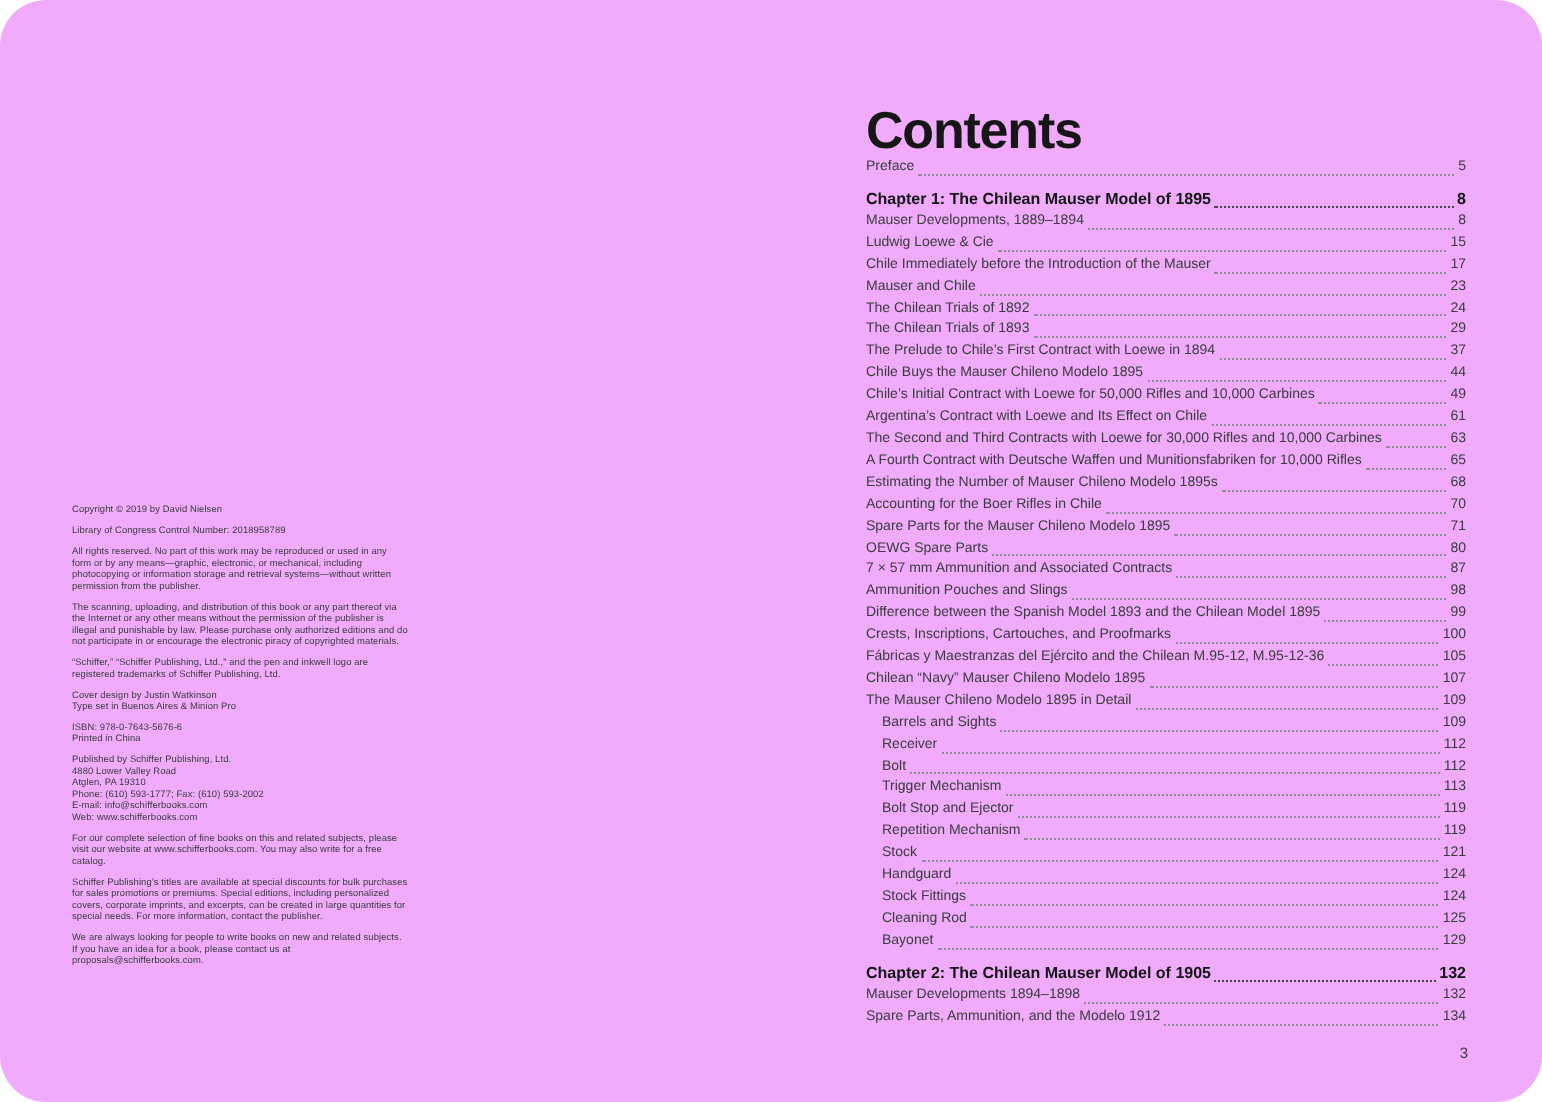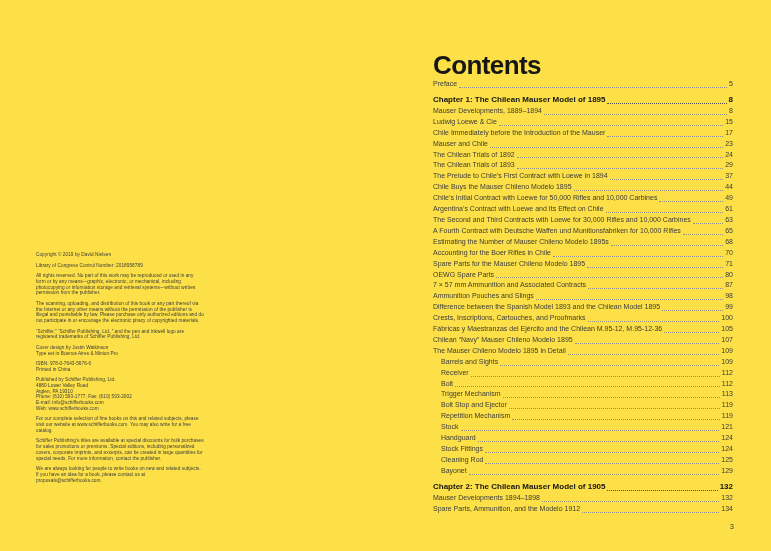--- a/index.html
+++ b/index.html
@@ -3,21 +3,21 @@
 <meta charset="utf-8">
 <style>
   html, body { margin: 0; padding: 0; }
   body {
     width: 771px; height: 551px;
     background: #ffffff;
     font-family: "Liberation Sans", "DejaVu Sans", sans-serif;
     overflow: hidden;
     position: relative;
   }
-  .spread { position: absolute; inset: 0; background: #fde047; }
+  .spread { position: absolute; inset: 0; background: #f0abfc; border-radius: 23px; }
 
   
   .copyright-block {
     position: absolute;
     left: 36px; top: 252px;
     width: 322px;
     transform: scale(0.523);
     transform-origin: top left;
     font-size: 9px;
     line-height: 11px;

